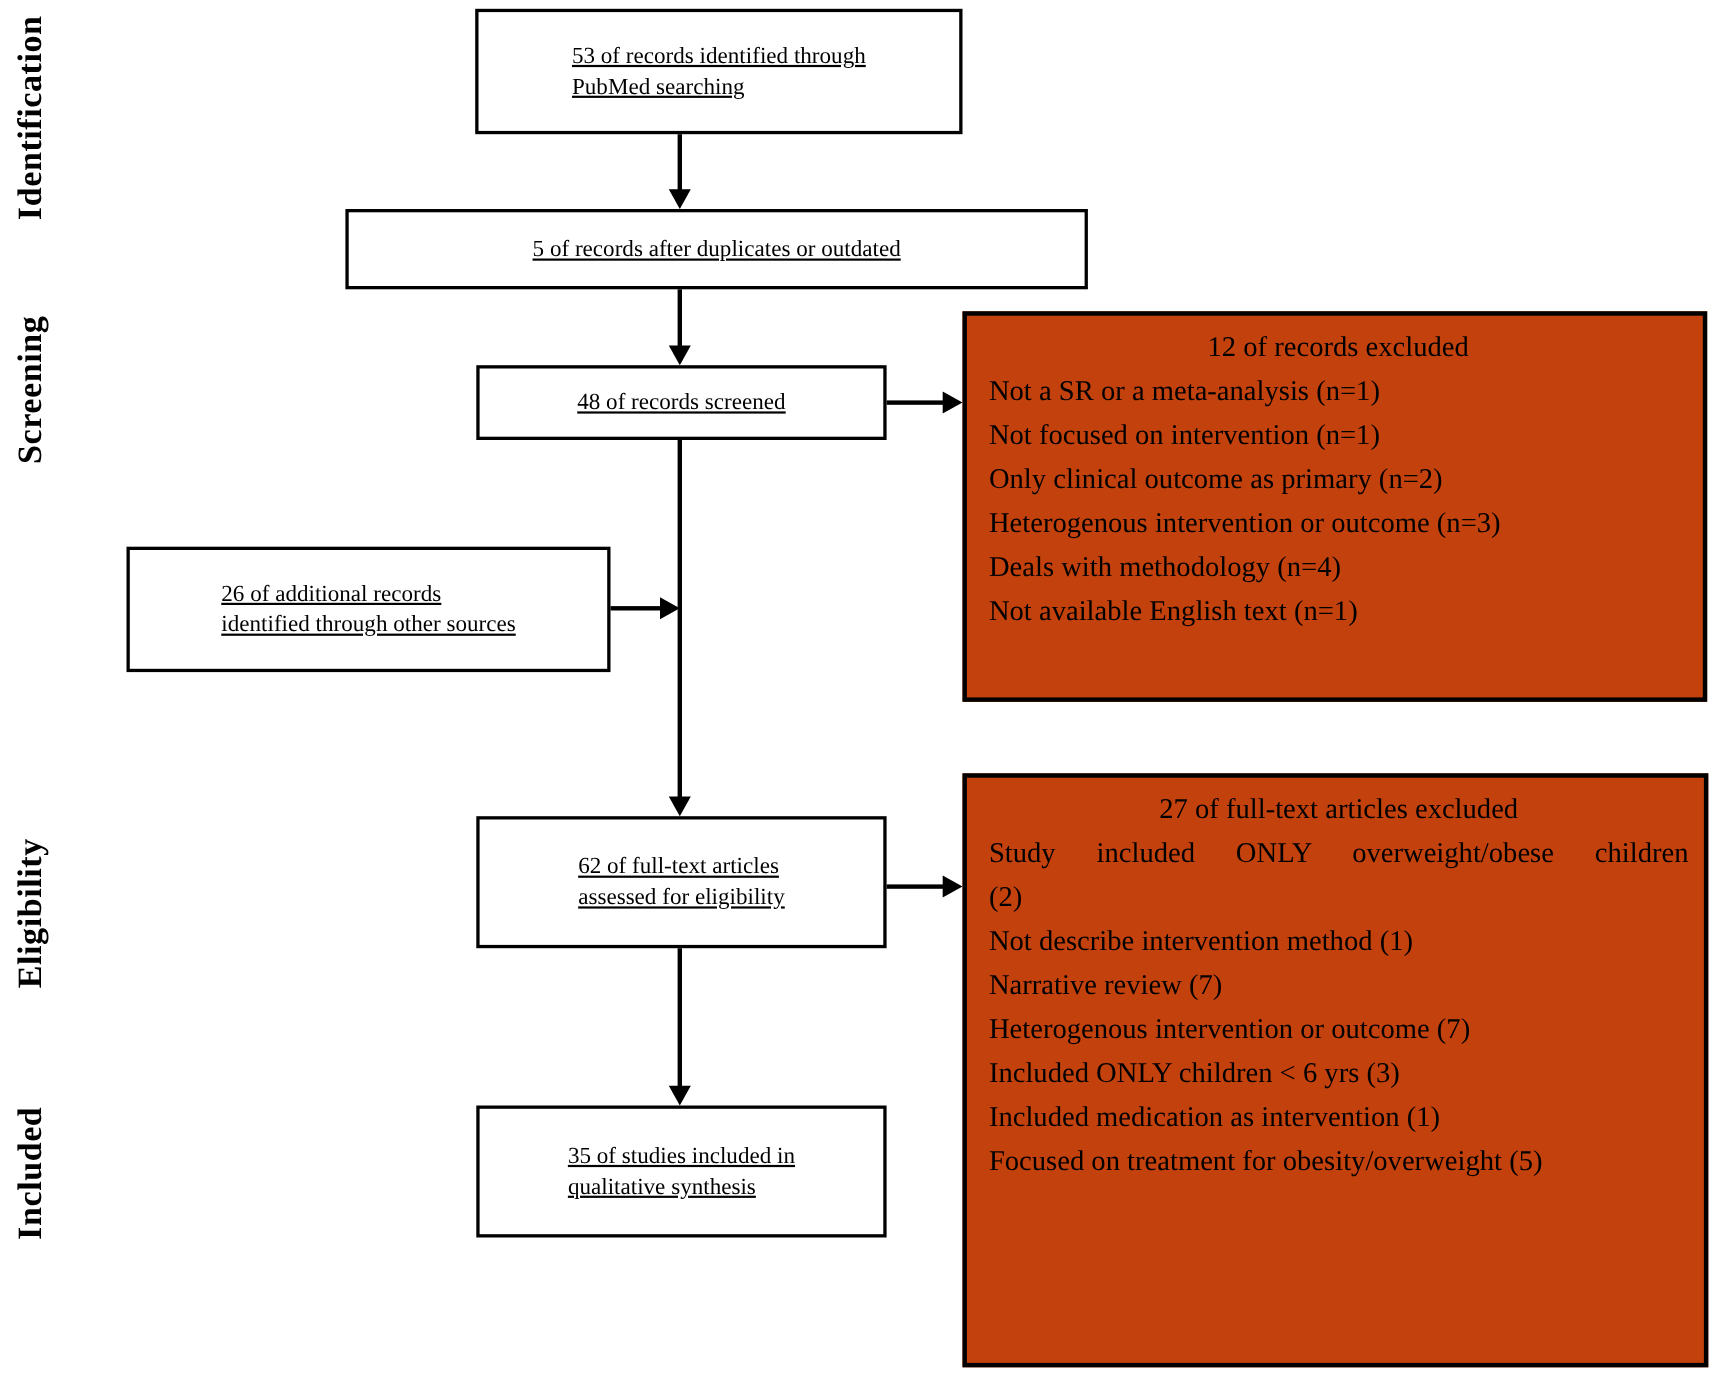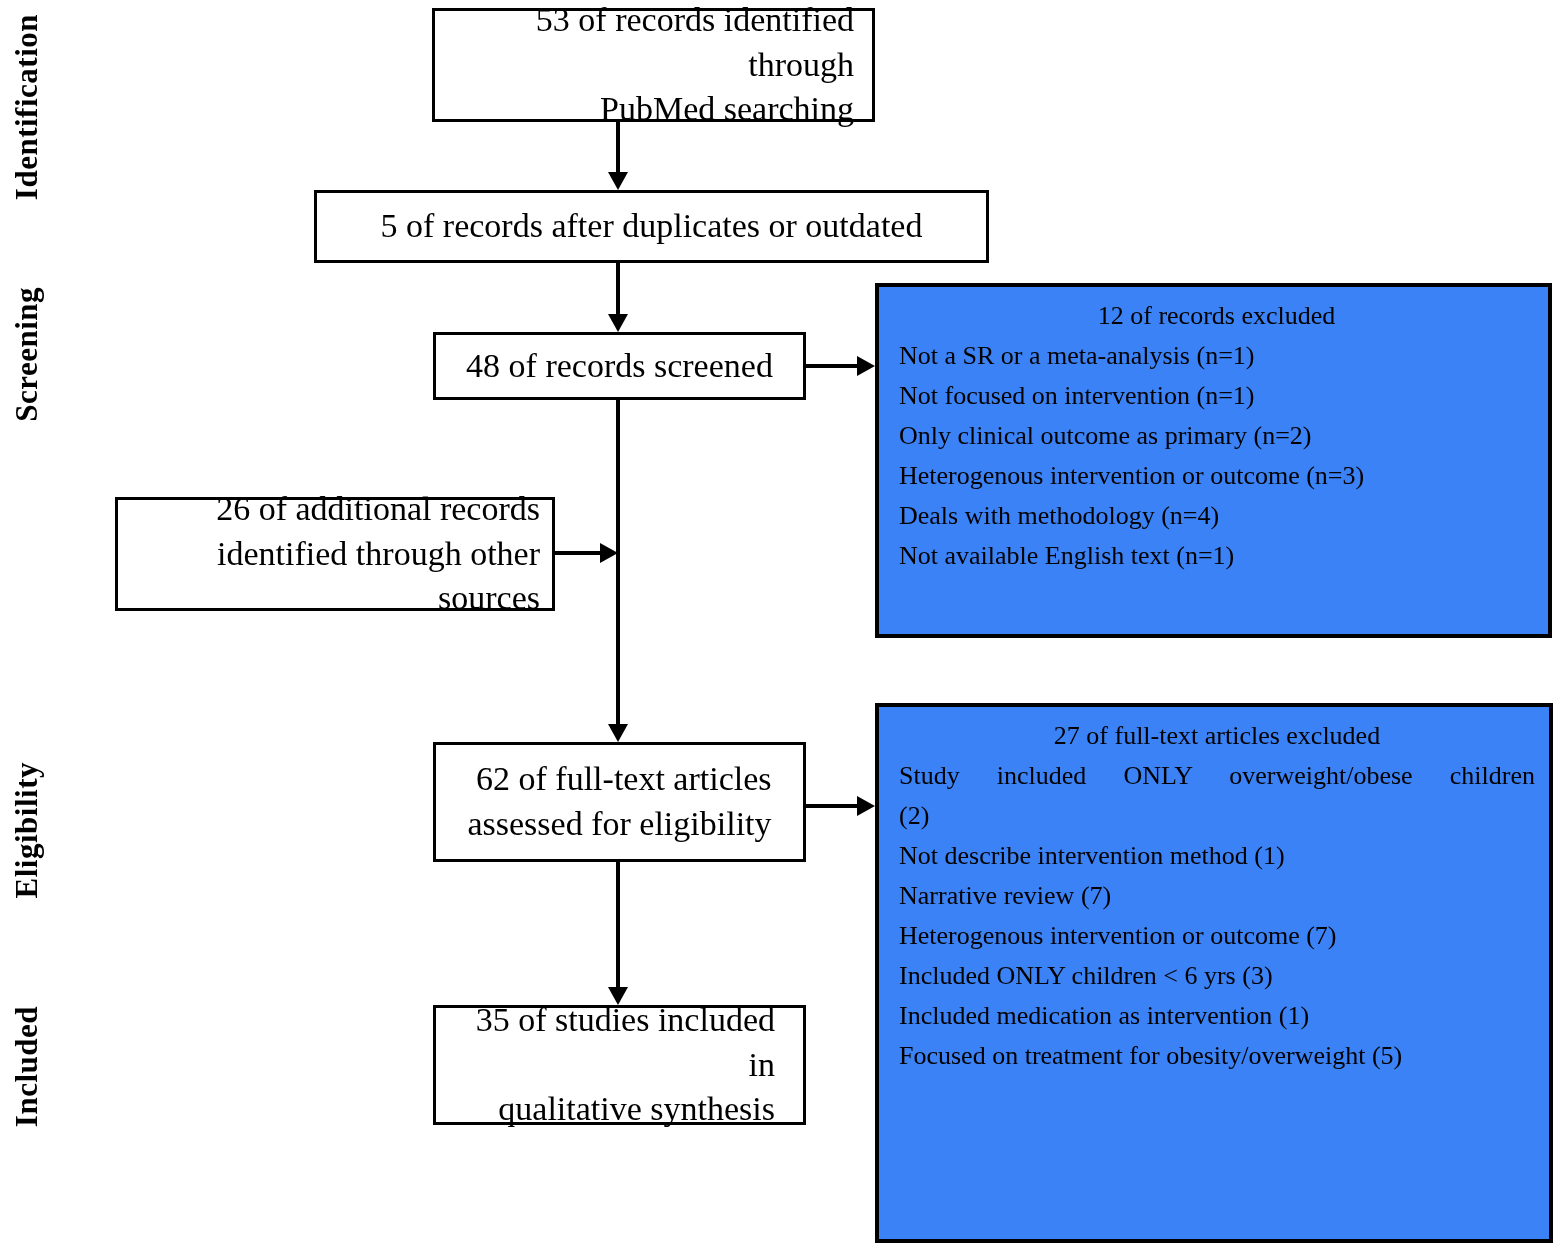--- a/index.html
+++ b/index.html
@@ -35,31 +35,32 @@
   }
   
   .box {
     position: absolute;
     box-sizing: border-box;
     border: 3px solid #000000;
     background: #ffffff;
     display: flex;
     align-items: center;
     justify-content: center;
-    text-align: right;
-    font-size: 34px;
+    text-align: left;
+    font-size: 21px;
     line-height: 1.32;
     white-space: pre-line;
+    text-decoration: underline;
   }
   
   .panel {
     position: absolute;
     box-sizing: border-box;
     border: 4px solid #000000;
-    background: #3b82f6;
+    background: #c2410c;
     font-size: 26px;
     line-height: 40px;
     padding: 9px 14px 9px 20px;
   }
   .panel-title {
     text-align: center;
   }
   .excl-item {
     text-align: left;
   }

